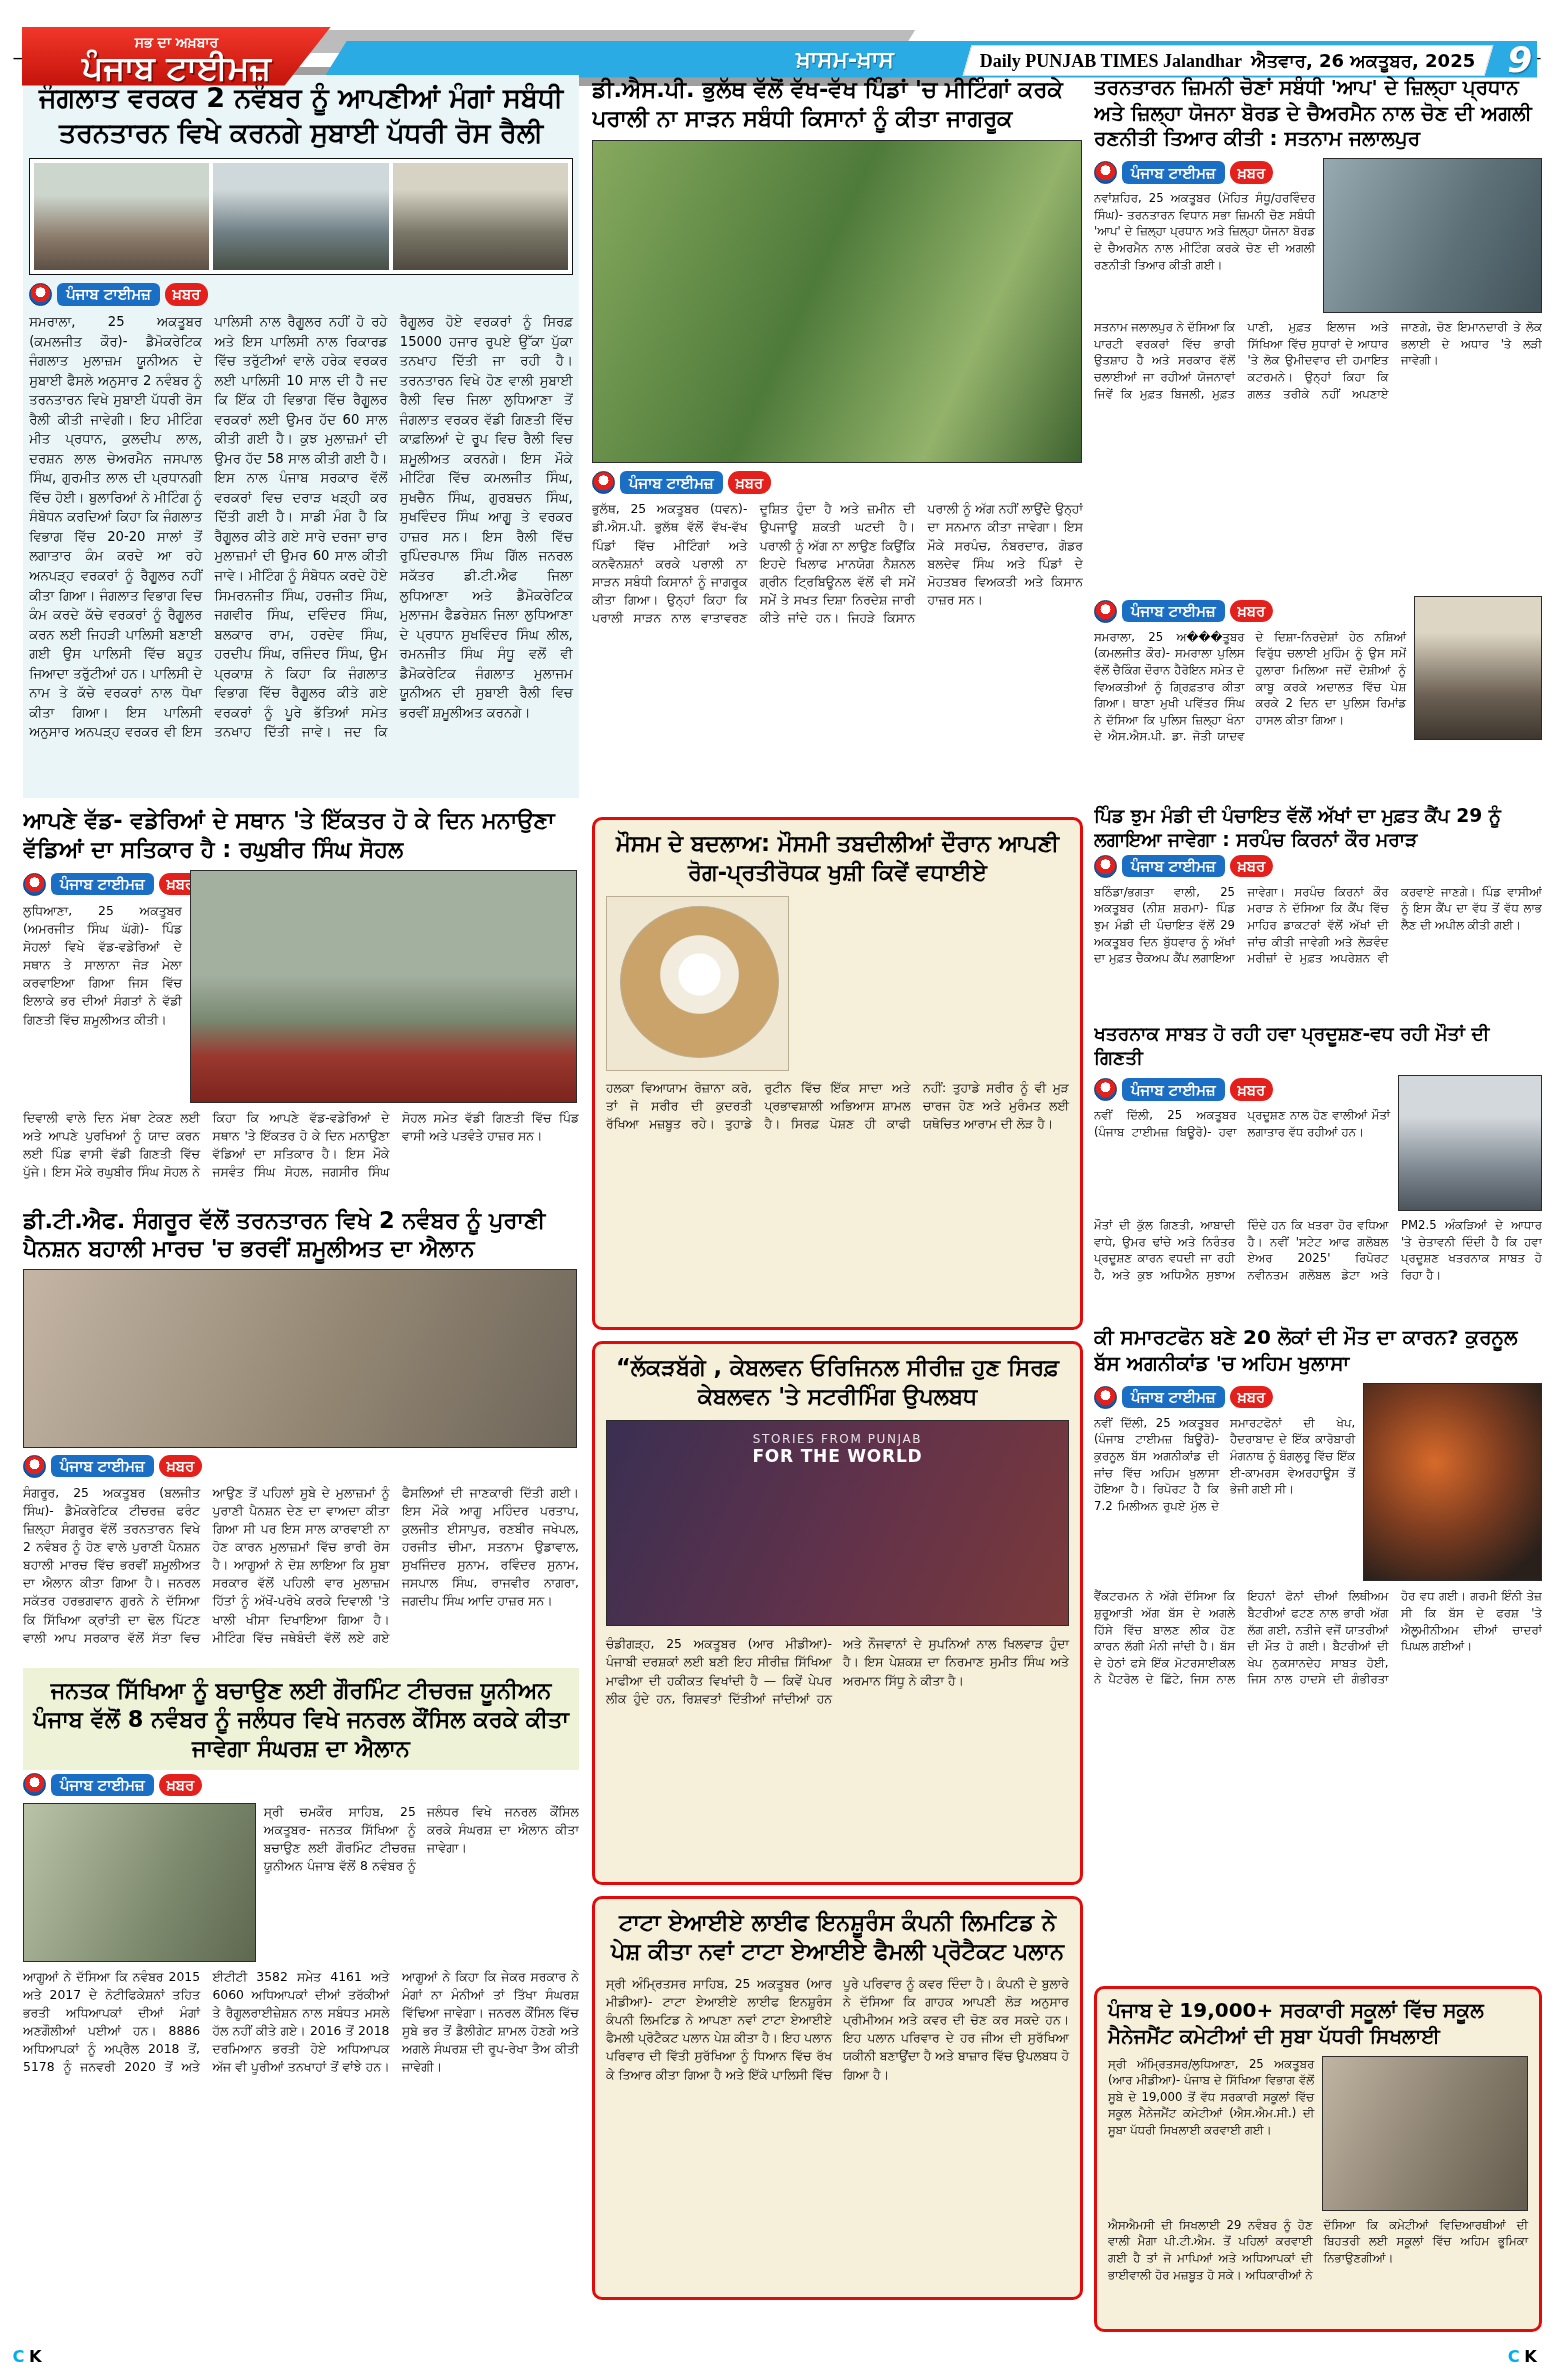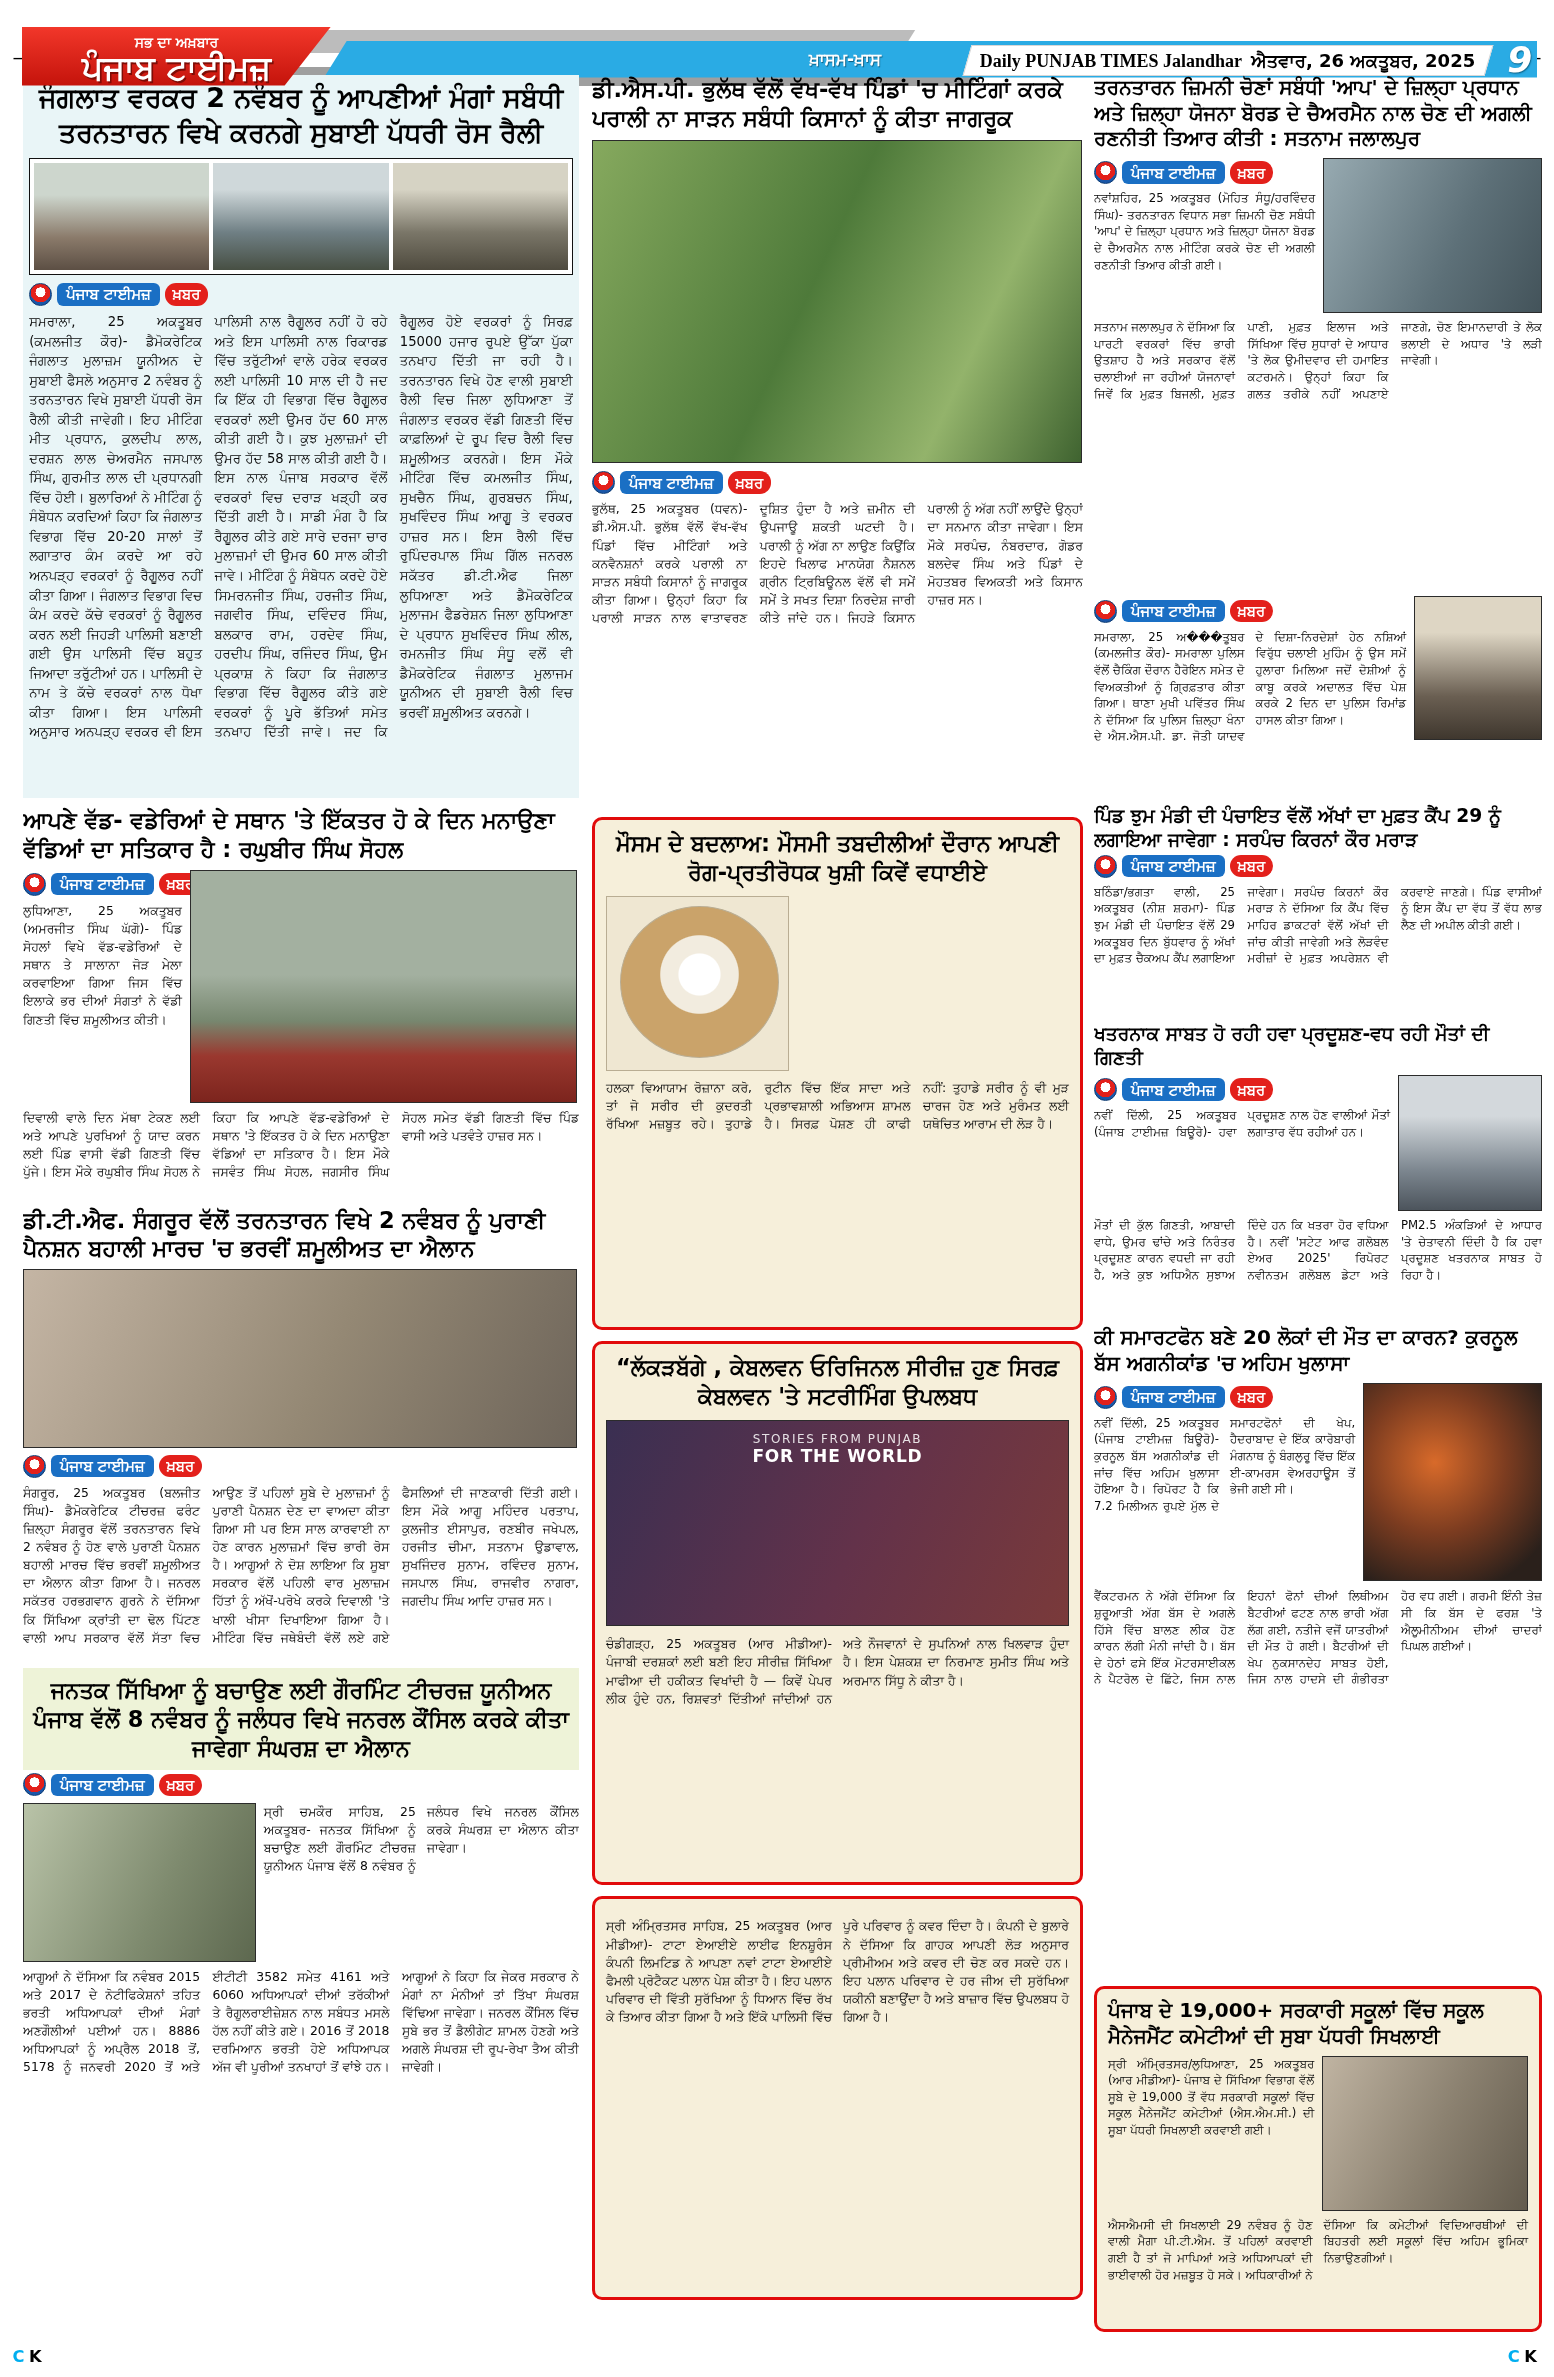--- a/index.html
+++ b/index.html
@@ -9,21 +9,21 @@
   
   .reg{position:absolute;font-weight:bold;font-size:16.3px;letter-spacing:4.7px;white-space:nowrap}
   .reg .cross{color:#000;font-weight:normal;font-size:20px;letter-spacing:0}
   .ink-c{color:#00aeef}.ink-m{color:#ec008c}.ink-y{color:#f5e400}.ink-k{color:#000}
 
   
   .masthead{position:absolute;top:39px;left:22px;right:17px;height:47px}
   .gray-slab{position:absolute;left:233px;top:-9.3px;width:653px;height:23px;background:#bcbcbc;transform:skewX(-32deg)}
   .gray-slab2{position:absolute;left:256px;top:28px;width:699px;height:18.7px;background:#9f9f9f;transform:skewX(-32deg)}
   .blue-strip{position:absolute;left:302px;right:0;top:1.6px;height:37px;background:#2aabe4;clip-path:polygon(23px 0,100% 0,100% 100%,0 100%);display:flex;align-items:center;justify-content:center}
-  .section-title{color:#fff;font-size:17px;font-weight:bold;text-shadow:0.8px 0.8px 0.8px #0a5d80;margin-right:171px}
+  .section-title{color:#fff;font-size:23px;font-weight:bold;text-shadow:0.8px 0.8px 0.8px #0a5d80;margin-right:171px}
   .brand-box{position:absolute;left:0;top:-12.4px;width:309px;height:59px;background:linear-gradient(#f2372a,#c4130b);clip-path:polygon(0 0,100% 0,85% 100%,0 100%);text-align:center;color:#fff;z-index:3}
   .brand-tagline{font-size:14px;margin-top:7px;font-weight:bold}
   .brand-title{font-size:33px;font-weight:bold;line-height:1.0;text-shadow:1.6px 1.6px 0 #7e0c06}
   .date-box{position:absolute;right:48px;top:4.7px;height:31px;background:#fff;transform:skewX(-16deg);display:flex;align-items:center;padding:0 12.4px;border:0.8px solid #d7d7d7}
   .date-inner{transform:skewX(16deg);display:flex;gap:9.3px;align-items:baseline;white-space:nowrap}
   .paper-name{font-family:"Liberation Serif",serif;font-size:18px;font-weight:bold}
   .issue-date{font-size:18px;font-weight:bold}
   .page-num{position:absolute;right:4.7px;top:-1.6px;color:#fff;font-size:36px;font-weight:bold;font-style:italic;text-shadow:0.8px 0.8px 1.6px #0a5d80}
 
   
@@ -201,20 +201,21 @@
     <div class="photo ph-event" style="width:463px;height:206px;margin:9.3px 0">
       <div class="banner">
         <div class="banner-s">STORIES FROM PUNJAB</div>
         <div class="banner-b">FOR THE WORLD</div>
       </div>
     </div>
     <div class="body cols2 fs-m">ਚੰਡੀਗੜ੍ਹ, 25 ਅਕਤੂਬਰ (ਆਰ ਮੀਡੀਆ)- ਪੰਜਾਬੀ ਦਰਸ਼ਕਾਂ ਲਈ ਬਣੀ ਇਹ ਸੀਰੀਜ਼ ਸਿੱਖਿਆ ਮਾਫੀਆ ਦੀ ਹਕੀਕਤ ਵਿਖਾਂਦੀ ਹੈ — ਕਿਵੇਂ ਪੇਪਰ ਲੀਕ ਹੁੰਦੇ ਹਨ, ਰਿਸ਼ਵਤਾਂ ਦਿੱਤੀਆਂ ਜਾਂਦੀਆਂ ਹਨ ਅਤੇ ਨੌਜਵਾਨਾਂ ਦੇ ਸੁਪਨਿਆਂ ਨਾਲ ਖਿਲਵਾੜ ਹੁੰਦਾ ਹੈ। ਇਸ ਪੇਸ਼ਕਸ਼ ਦਾ ਨਿਰਮਾਣ ਸੁਮੀਤ ਸਿੰਘ ਅਤੇ ਅਰਮਾਨ ਸਿੱਧੂ ਨੇ ਕੀਤਾ ਹੈ।</div>
   </div>
 
   <div class="article redbox" style="height:404px;margin-top:11px">
+    <div class="headline hl-30">ਟਾਟਾ ਏਆਈਏ ਲਾਈਫ ਇਨਸ਼ੂਰੰਸ ਕੰਪਨੀ ਲਿਮਟਿਡ ਨੇ ਪੇਸ਼ ਕੀਤਾ ਨਵਾਂ ਟਾਟਾ ਏਆਈਏ ਫੈਮਲੀ ਪ੍ਰੋਟੈਕਟ ਪਲਾਨ</div>
     <div class="body cols2 fs-m" style="margin-top:9.3px">ਸ੍ਰੀ ਅੰਮ੍ਰਿਤਸਰ ਸਾਹਿਬ, 25 ਅਕਤੂਬਰ (ਆਰ ਮੀਡੀਆ)- ਟਾਟਾ ਏਆਈਏ ਲਾਈਫ ਇਨਸ਼ੂਰੰਸ ਕੰਪਨੀ ਲਿਮਟਿਡ ਨੇ ਆਪਣਾ ਨਵਾਂ ਟਾਟਾ ਏਆਈਏ ਫੈਮਲੀ ਪ੍ਰੋਟੈਕਟ ਪਲਾਨ ਪੇਸ਼ ਕੀਤਾ ਹੈ। ਇਹ ਪਲਾਨ ਪਰਿਵਾਰ ਦੀ ਵਿੱਤੀ ਸੁਰੱਖਿਆ ਨੂੰ ਧਿਆਨ ਵਿੱਚ ਰੱਖ ਕੇ ਤਿਆਰ ਕੀਤਾ ਗਿਆ ਹੈ ਅਤੇ ਇੱਕੋ ਪਾਲਿਸੀ ਵਿੱਚ ਪੂਰੇ ਪਰਿਵਾਰ ਨੂੰ ਕਵਰ ਦਿੰਦਾ ਹੈ। ਕੰਪਨੀ ਦੇ ਬੁਲਾਰੇ ਨੇ ਦੱਸਿਆ ਕਿ ਗਾਹਕ ਆਪਣੀ ਲੋੜ ਅਨੁਸਾਰ ਪ੍ਰੀਮੀਅਮ ਅਤੇ ਕਵਰ ਦੀ ਚੋਣ ਕਰ ਸਕਦੇ ਹਨ। ਇਹ ਪਲਾਨ ਪਰਿਵਾਰ ਦੇ ਹਰ ਜੀਅ ਦੀ ਸੁਰੱਖਿਆ ਯਕੀਨੀ ਬਣਾਉਂਦਾ ਹੈ ਅਤੇ ਬਾਜ਼ਾਰ ਵਿੱਚ ਉਪਲਬਧ ਹੋ ਗਿਆ ਹੈ।</div>
   </div>
 </div>
 
 <div class="colgroup cg-right">
 
   <div class="article" style="height:509px">
     <div class="headline hl-27" style="text-align:left">ਤਰਨਤਾਰਨ ਜ਼ਿਮਨੀ ਚੋਣਾਂ ਸਬੰਧੀ 'ਆਪ' ਦੇ ਜ਼ਿਲ੍ਹਾ ਪ੍ਰਧਾਨ ਅਤੇ ਜ਼ਿਲ੍ਹਾ ਯੋਜਨਾ ਬੋਰਡ ਦੇ ਚੈਅਰਮੈਨ ਨਾਲ ਚੋਣ ਦੀ ਅਗਲੀ ਰਣਨੀਤੀ ਤਿਆਰ ਕੀਤੀ : ਸਤਨਾਮ ਜਲਾਲਪੁਰ</div>
     <div class="flexrow" style="margin-top:6.2px">
       <div class="grow">

